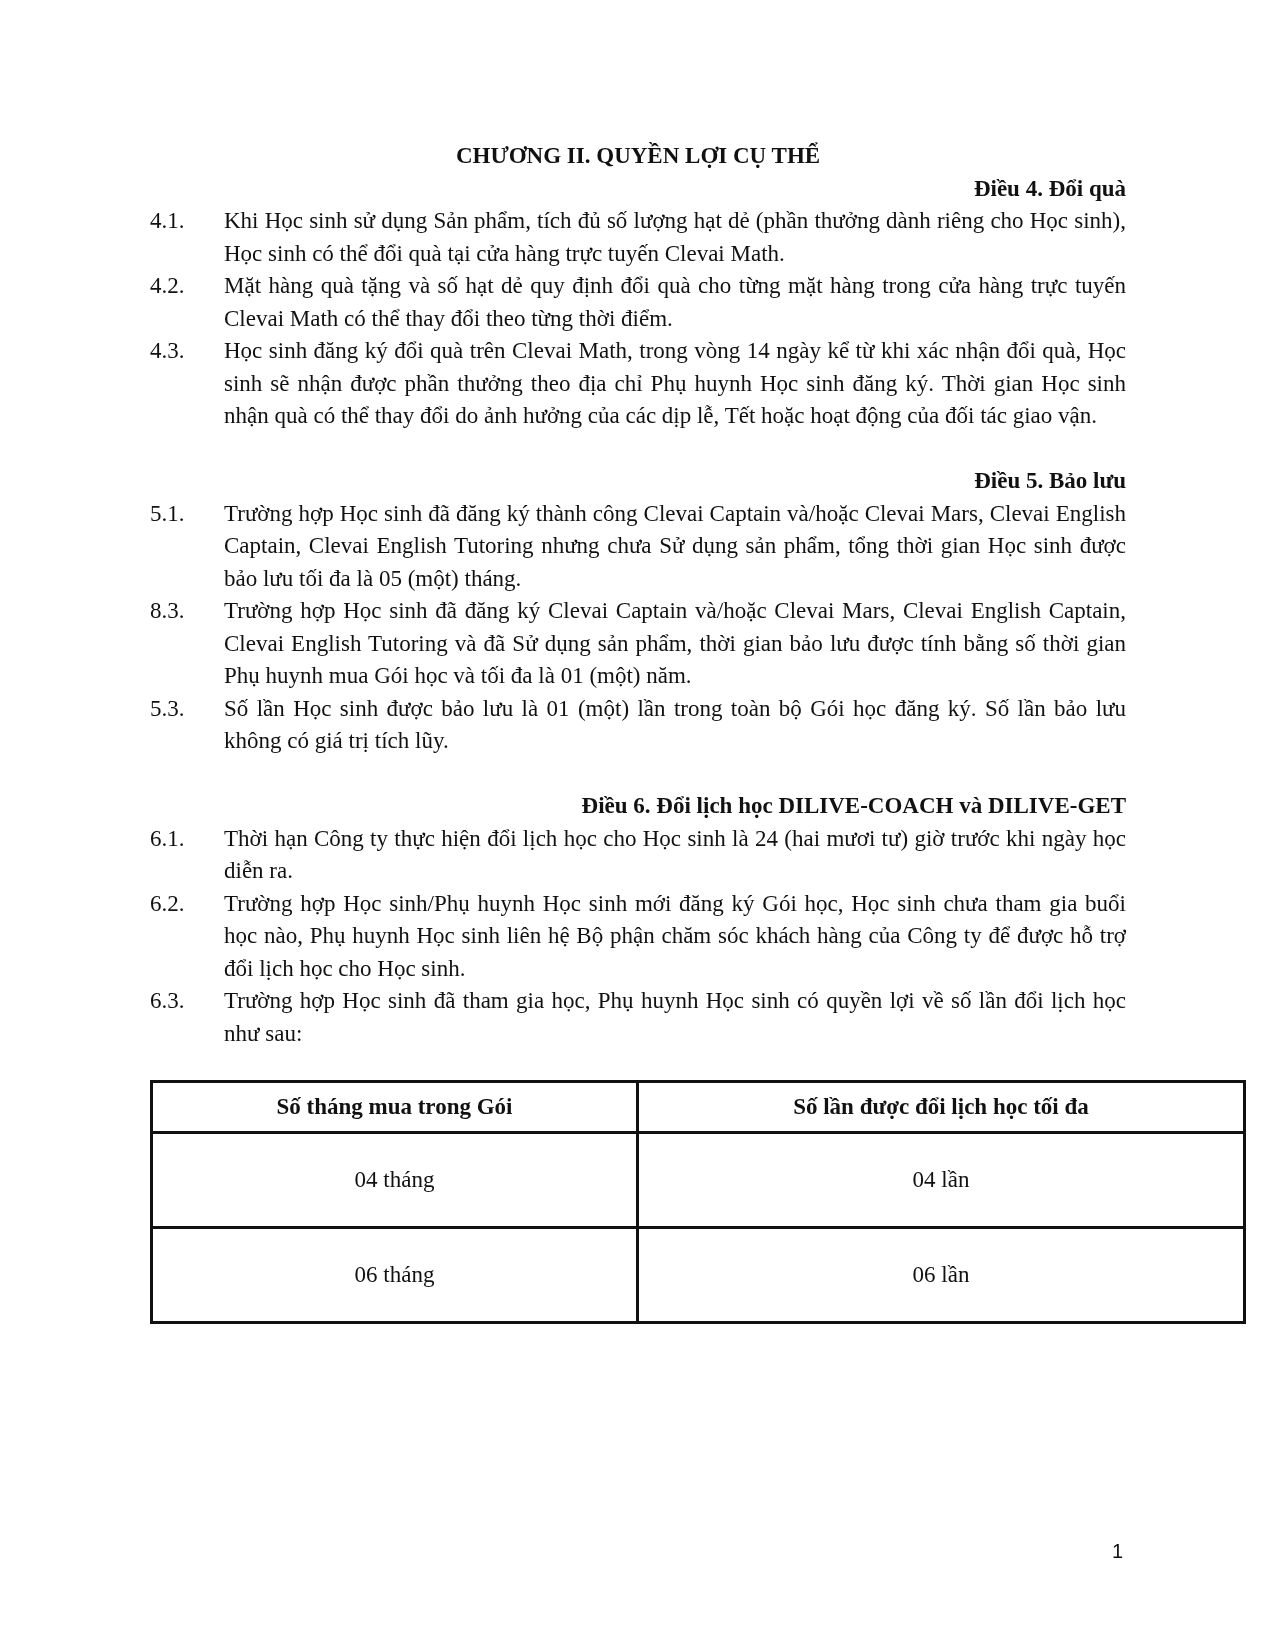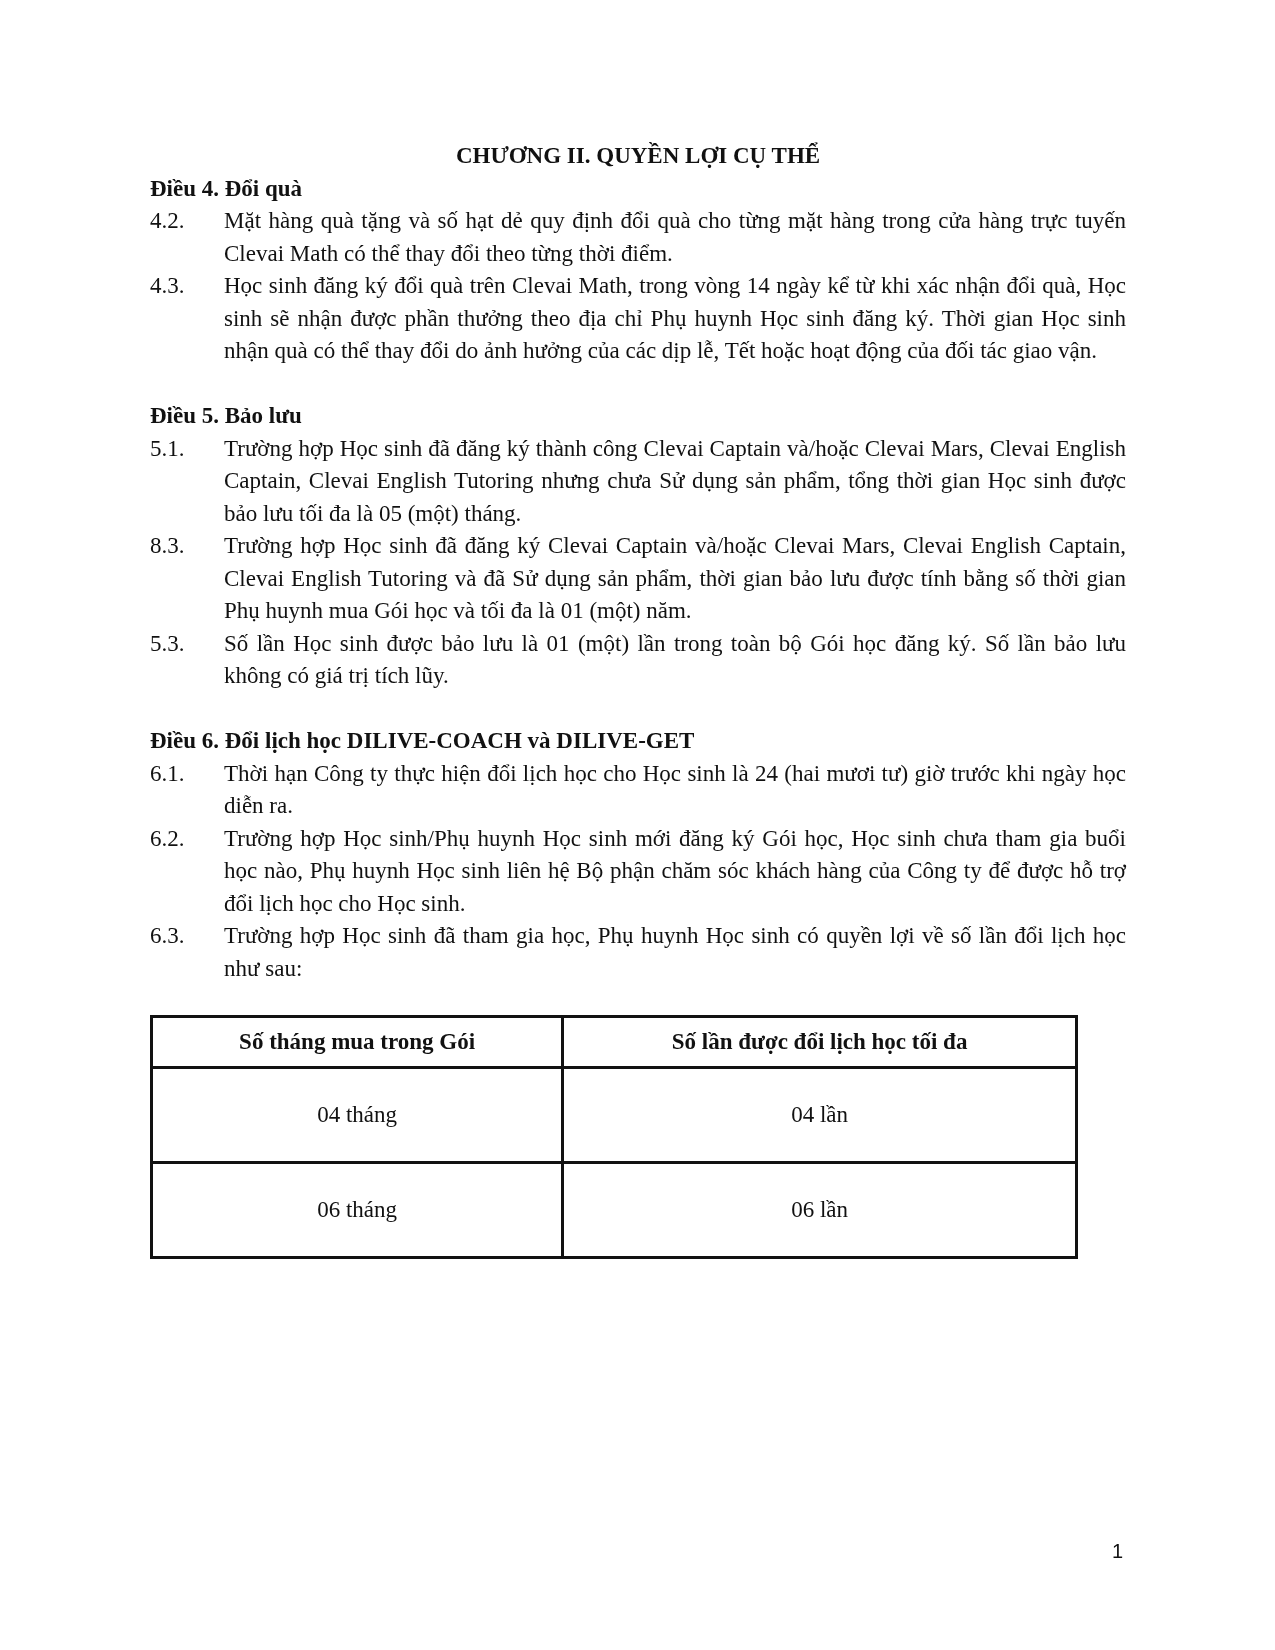--- a/index.html
+++ b/index.html
@@ -1,44 +1,48 @@
 <!DOCTYPE html>
 <html><head>
 <meta charset="utf-8">
 <style>
   html, body { margin: 0; padding: 0; background: #ffffff; }
   body { width: 1275px; height: 1650px; position: relative; overflow: hidden;
          font-family: "Liberation Serif", "DejaVu Serif", serif; color: #111111; }
   .page { position: absolute; left: 150px; top: 140px; width: 976px; }
   .chapter-title { text-align: center; font-weight: bold; font-size: 23px;
                    line-height: 32.5px; margin: 0 0 0 0; }
-  .article-heading { font-weight: bold; font-size: 23px; line-height: 32.5px; margin: 0; }
+  .article-heading { font-weight: bold; font-size: 23px; line-height: 32.5px; margin: 0; text-align: right; }
   .article { margin-bottom: 32.5px; }
   .article.last { margin-bottom: 0; margin-top: 32px; }
   .clause { display: flex; font-size: 23px; line-height: 32.5px; }
   .clause-num { width: 74px; flex: 0 0 74px; }
   .clause-text { flex: 1; text-align: justify; }
   .table-wrap { margin-top: 30px; }
-  table.schedule { width: 928px; border-collapse: collapse; font-size: 23px; }
+  table.schedule { width: 1096px; border-collapse: collapse; font-size: 23px; }
   table.schedule th, table.schedule td { border: 3px solid #111111; text-align: center;
         vertical-align: middle; padding: 0; }
   table.schedule th { height: 48px; font-weight: bold; }
   table.schedule td { height: 92px; }
   table.schedule td + td, table.schedule th + th { border-left-width: 2px; }
   .page-number { position: absolute; left: 1112px; top: 1540px;
                  font-family: "Liberation Sans", "DejaVu Sans", sans-serif; font-size: 20px; color: #111111; }
 </style>
 </head>
 <body>
 
 <div class="page">
   <h1 class="chapter-title">CHƯƠNG II. QUYỀN LỢI CỤ THỂ</h1>
 
   <section class="article">
     <h2 class="article-heading">Điều 4. Đổi quà</h2>
+    <div class="clause">
+      <span class="clause-num">4.1.</span>
+      <span class="clause-text">Khi Học sinh sử dụng Sản phẩm, tích đủ số lượng hạt dẻ (phần thưởng dành riêng cho Học sinh), Học sinh có thể đổi quà tại cửa hàng trực tuyến Clevai Math.</span>
+    </div>
     <div class="clause">
       <span class="clause-num">4.2.</span>
       <span class="clause-text">Mặt hàng quà tặng và số hạt dẻ quy định đổi quà cho từng mặt hàng trong cửa hàng trực tuyến Clevai Math có thể thay đổi theo từng thời điểm.</span>
     </div>
     <div class="clause">
       <span class="clause-num">4.3.</span>
       <span class="clause-text">Học sinh đăng ký đổi quà trên Clevai Math, trong vòng 14 ngày kể từ khi xác nhận đổi quà, Học sinh sẽ nhận được phần thưởng theo địa chỉ Phụ huynh Học sinh đăng ký. Thời gian Học sinh nhận quà có thể thay đổi do ảnh hưởng của các dịp lễ, Tết hoặc hoạt động của đối tác giao vận.</span>
     </div>
   </section>
 

